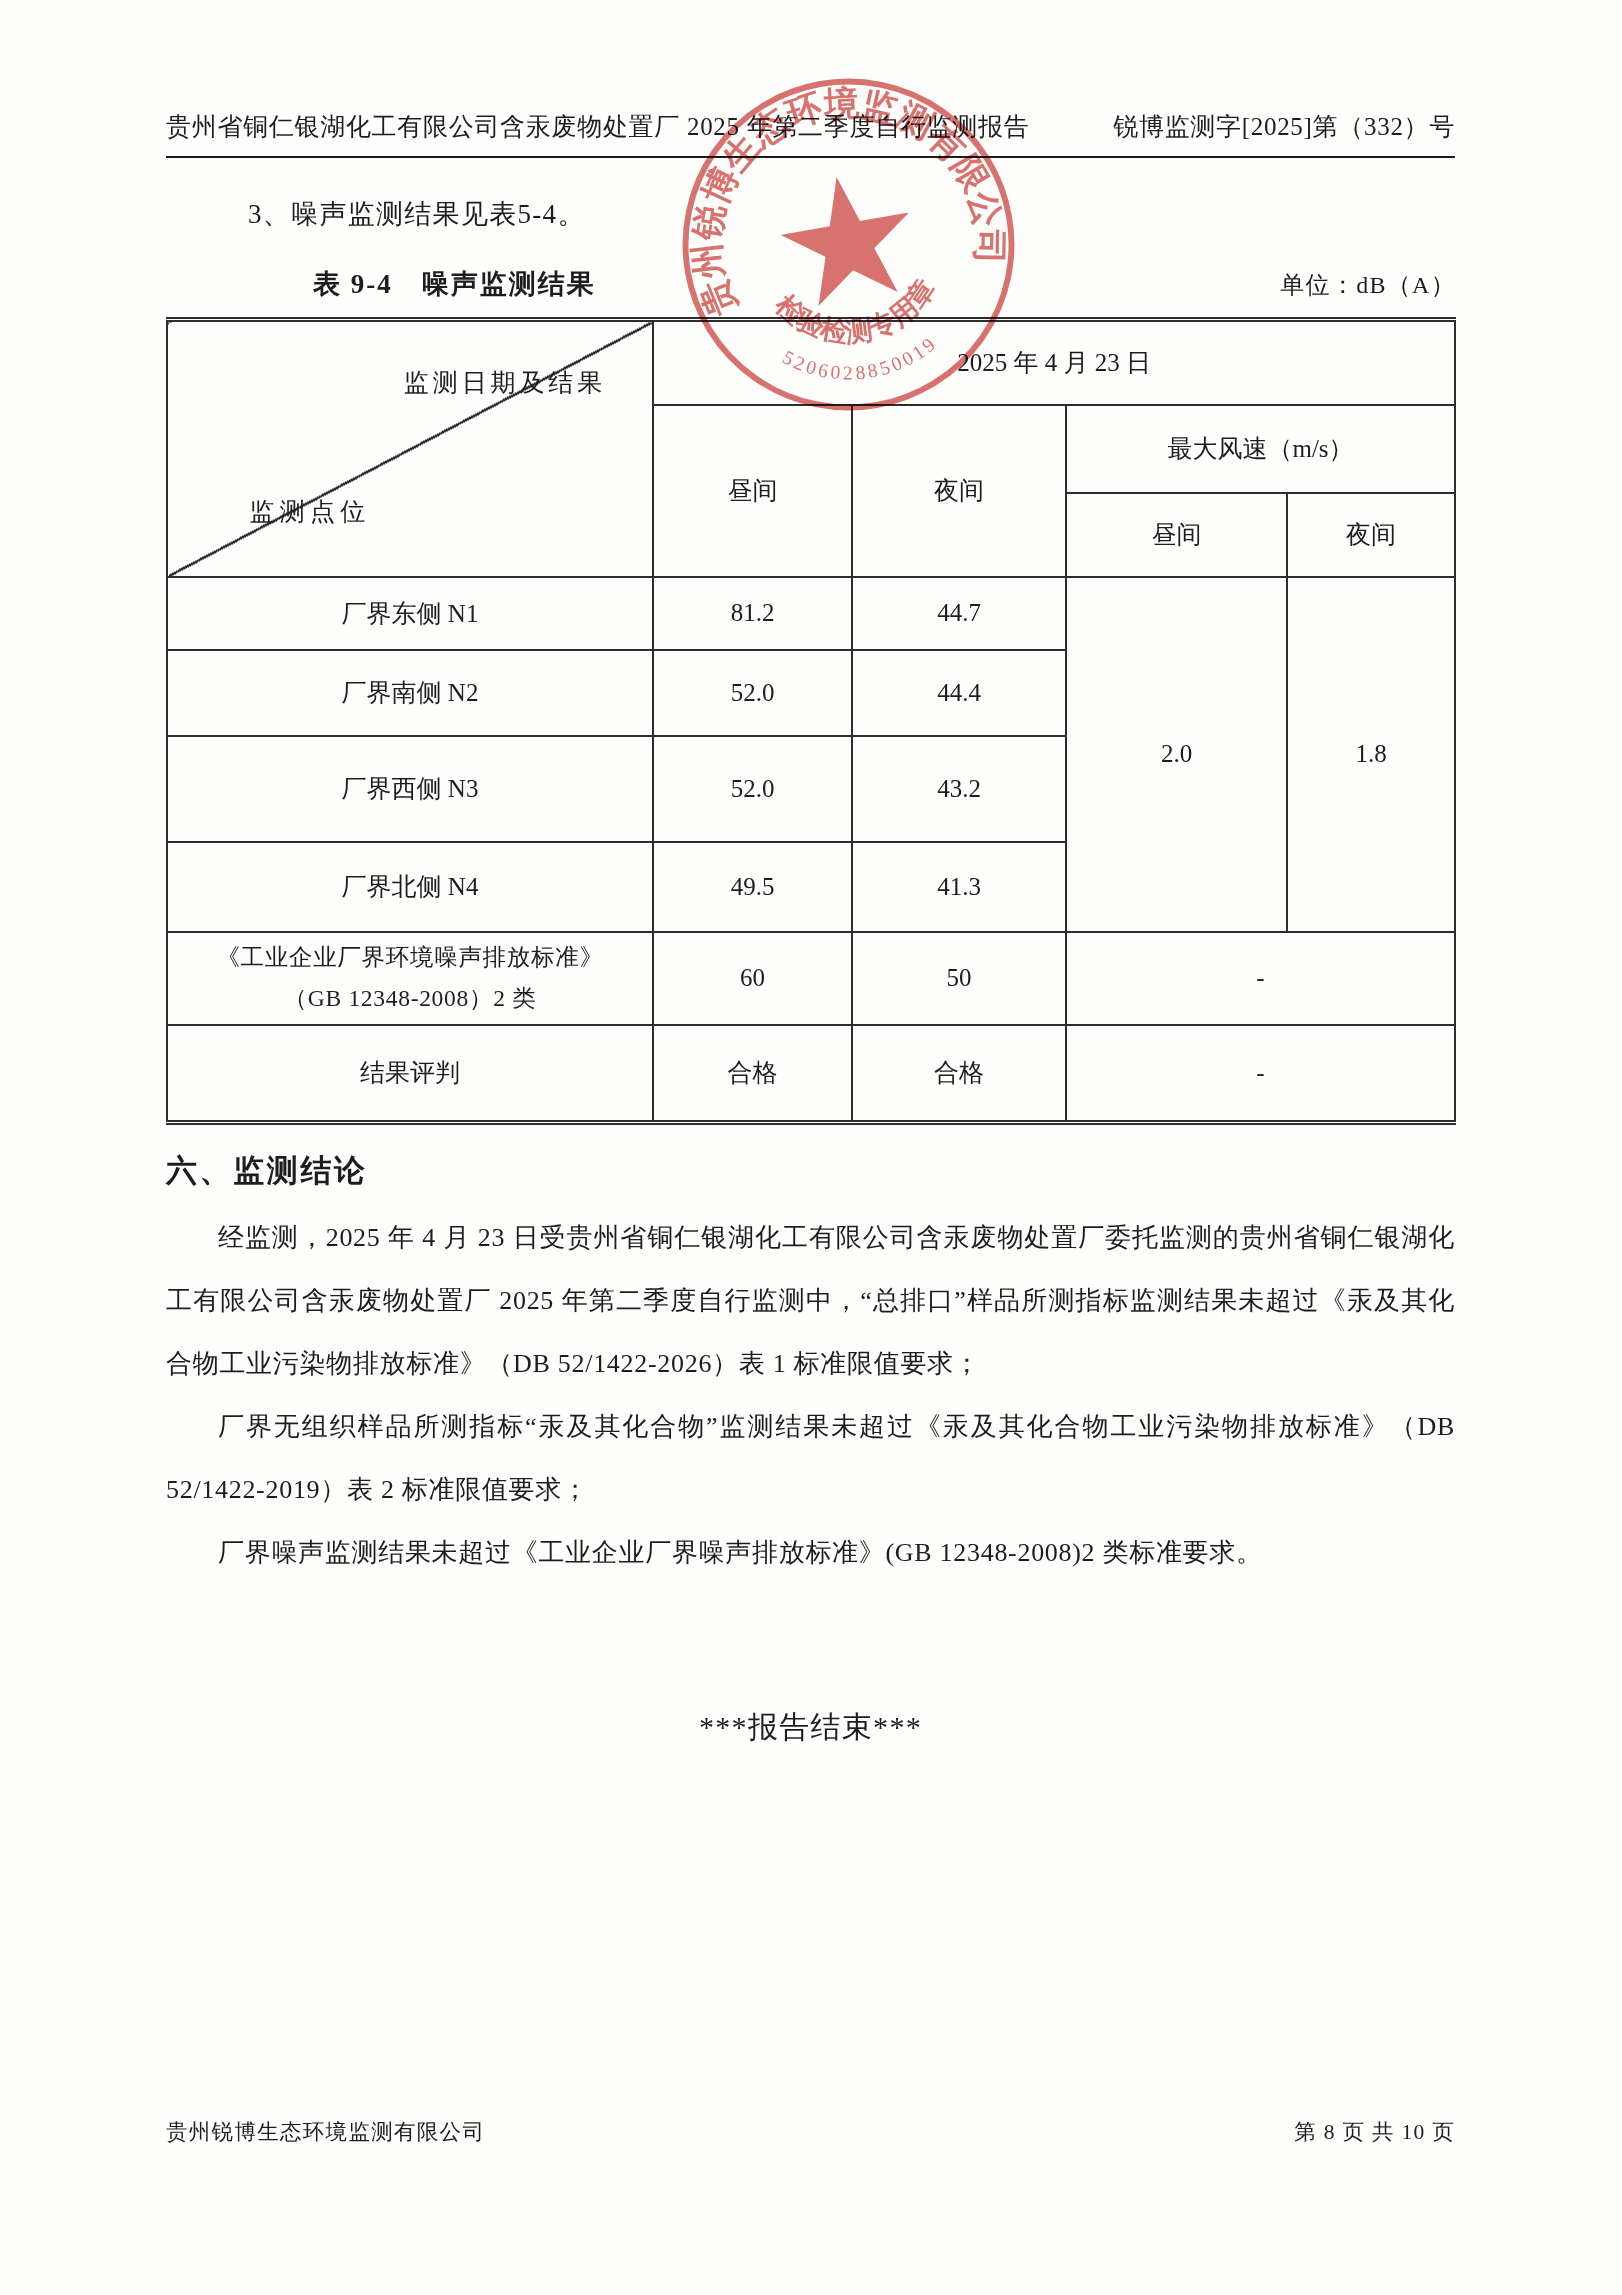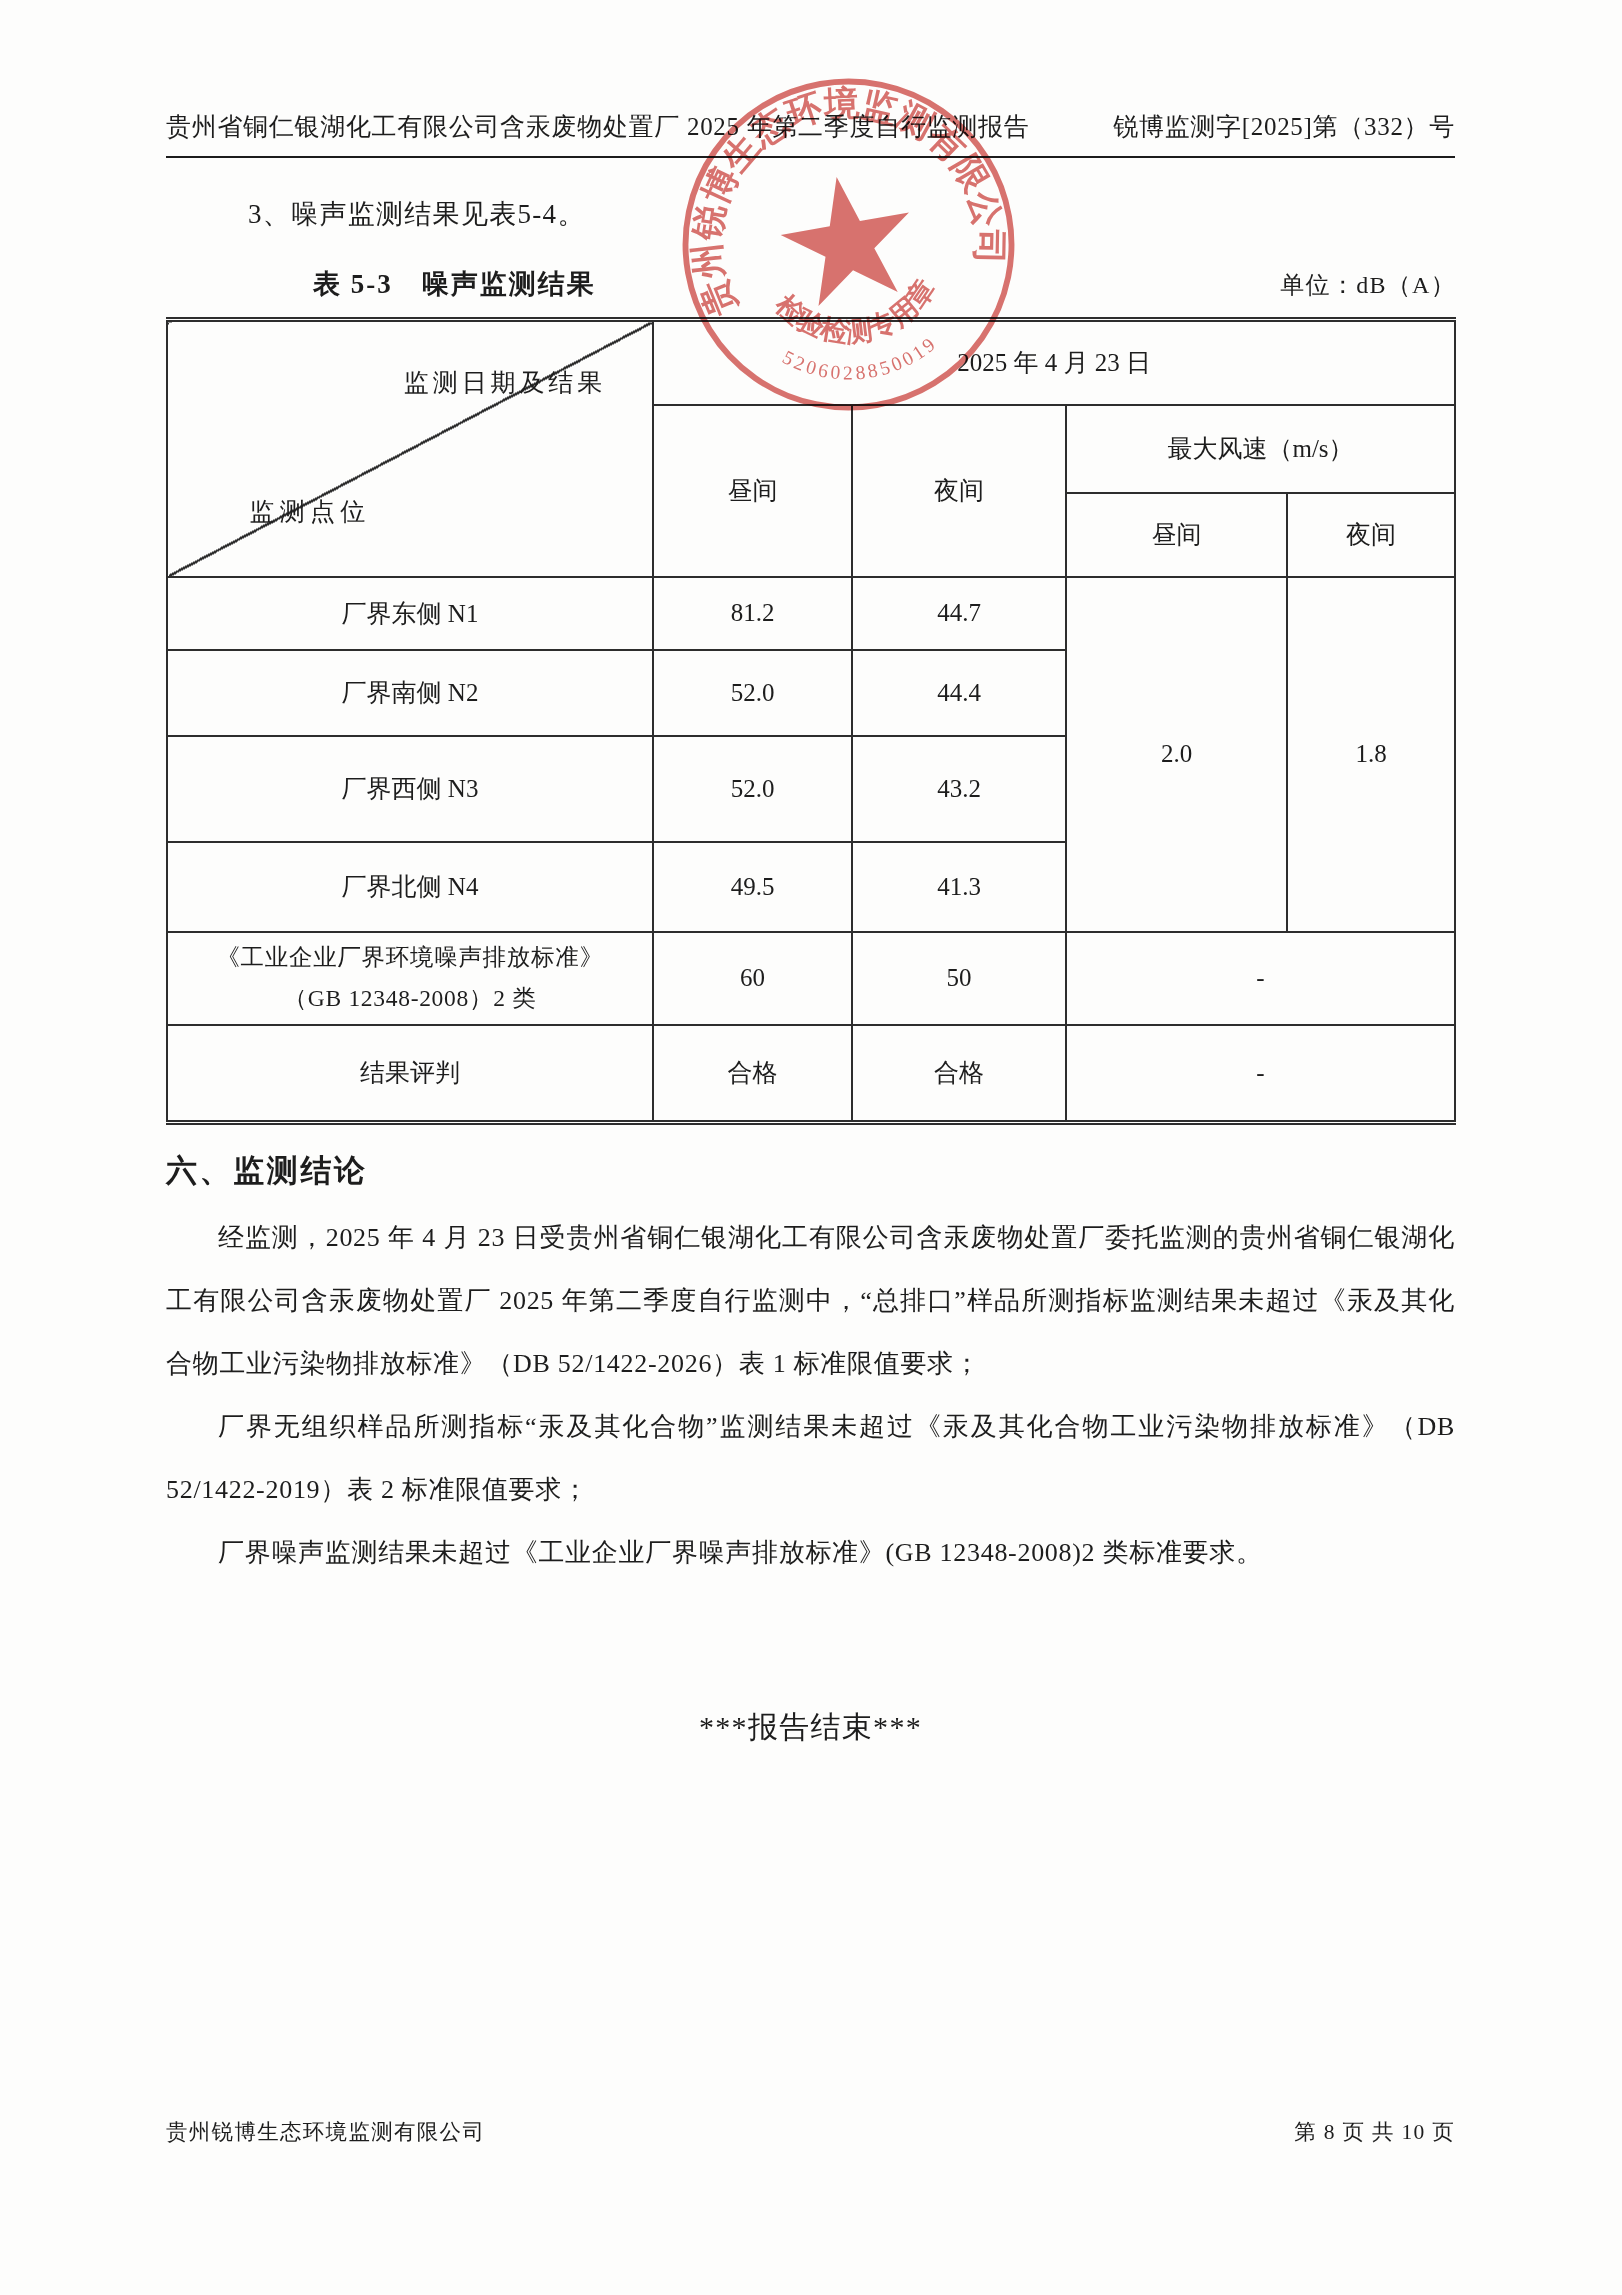--- a/index.html
+++ b/index.html
@@ -84,21 +84,21 @@
 
 <div class="page">
 
   <div class="page-header">
     <span>贵州省铜仁银湖化工有限公司含汞废物处置厂 2025 年第二季度自行监测报告</span>
     <span>锐博监测字[2025]第（332）号</span>
   </div>
 
   <div class="intro-line">3、噪声监测结果见表5-4。</div>
 
-  <div class="table-title">表 5-3　噪声监测结果</div>
+  <div class="table-title">表 9-4　噪声监测结果</div>
   <div class="table-unit">单位：dB（A）</div>
 
   <table class="noise-table">
     <colgroup>
       <col style="width:486px">
         <col style="width:199px">
         <col style="width:214px">
         <col style="width:221px">
         <col style="width:168px">
     </colgroup>

